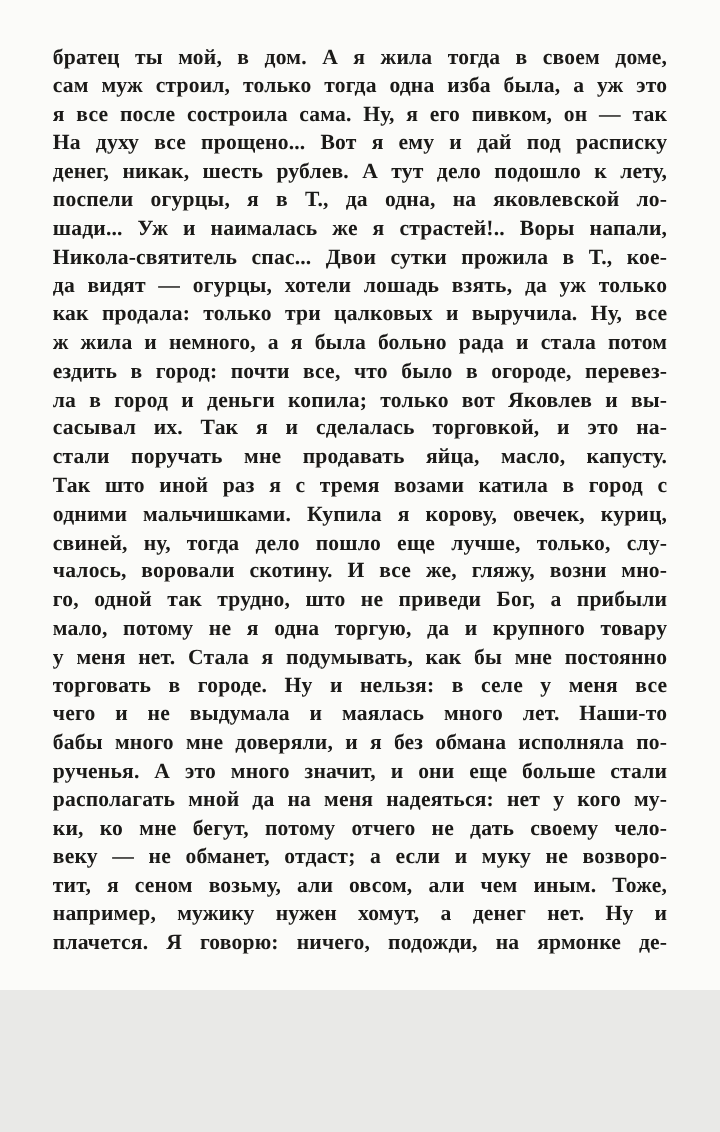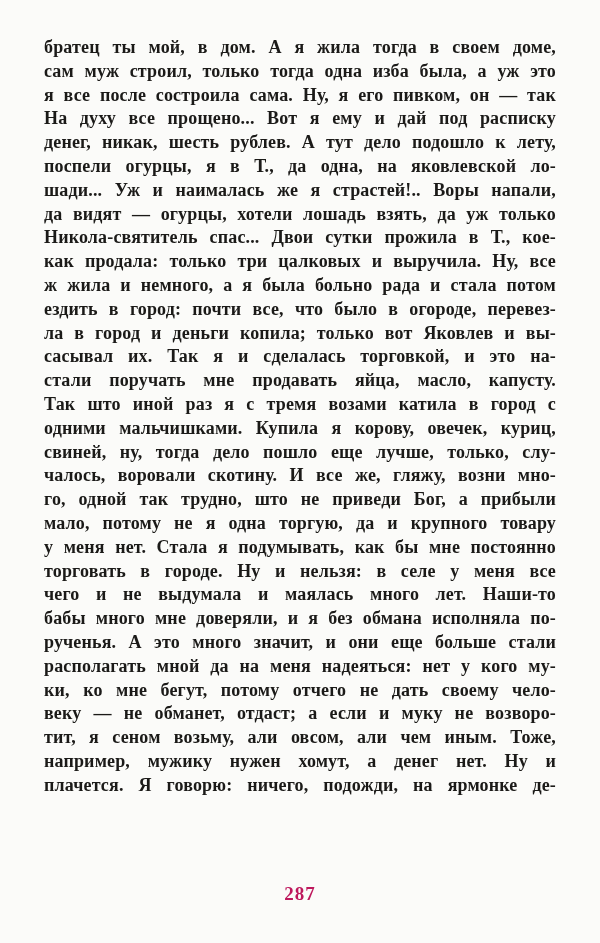--- a/index.html
+++ b/index.html
@@ -3,21 +3,21 @@
 <meta charset="utf-8">
 <style>
   html, body {
     margin: 0;
     padding: 0;
     background: #e9e9e7;
   }
   .page {
     position: relative;
     width: 600px;
-    height: 943px;
+    height: 825px;
     margin: 0 auto;
     background: #fbfbf9;
     font-family: "Liberation Serif", "DejaVu Serif", serif;
     overflow: hidden;
     box-sizing: border-box;
   }
   .text-block {
     position: absolute;
     left: 44px;
     top: 36px;
@@ -52,22 +52,22 @@
 
 <div class="page">
   <div class="text-block">
       <div class="line">братец ты мой, в дом. А я жила тогда в своем доме,</div>
       <div class="line">сам муж строил, только тогда одна изба была, а уж это</div>
       <div class="line">я все после состроила сама. Ну, я его пивком, он — так</div>
       <div class="line">На духу все прощено... Вот я ему и дай под расписку</div>
       <div class="line">денег, никак, шесть рублев. А тут дело подошло к лету,</div>
       <div class="line">поспели огурцы, я в Т., да одна, на яковлевской ло-</div>
       <div class="line">шади... Уж и наималась же я страстей!.. Воры напали,</div>
+      <div class="line">Никола-святитель спас... Двои сутки прожила в Т., кое-</div>
       <div class="line">да видят — огурцы, хотели лошадь взять, да уж только</div>
-      <div class="line">Никола-святитель спас... Двои сутки прожила в Т., кое-</div>
       <div class="line">как продала: только три цалковых и выручила. Ну, все</div>
       <div class="line">ж жила и немного, а я была больно рада и стала потом</div>
       <div class="line">ездить в город: почти все, что было в огороде, перевез-</div>
       <div class="line">ла в город и деньги копила; только вот Яковлев и вы-</div>
       <div class="line">сасывал их. Так я и сделалась торговкой, и это на-</div>
       <div class="line">стали поручать мне продавать яйца, масло, капусту.</div>
       <div class="line">Так што иной раз я с тремя возами катила в город с</div>
       <div class="line">одними мальчишками. Купила я корову, овечек, куриц,</div>
       <div class="line">свиней, ну, тогда дело пошло еще лучше, только, слу-</div>
       <div class="line">чалось, воровали скотину. И все же, гляжу, возни мно-</div>

